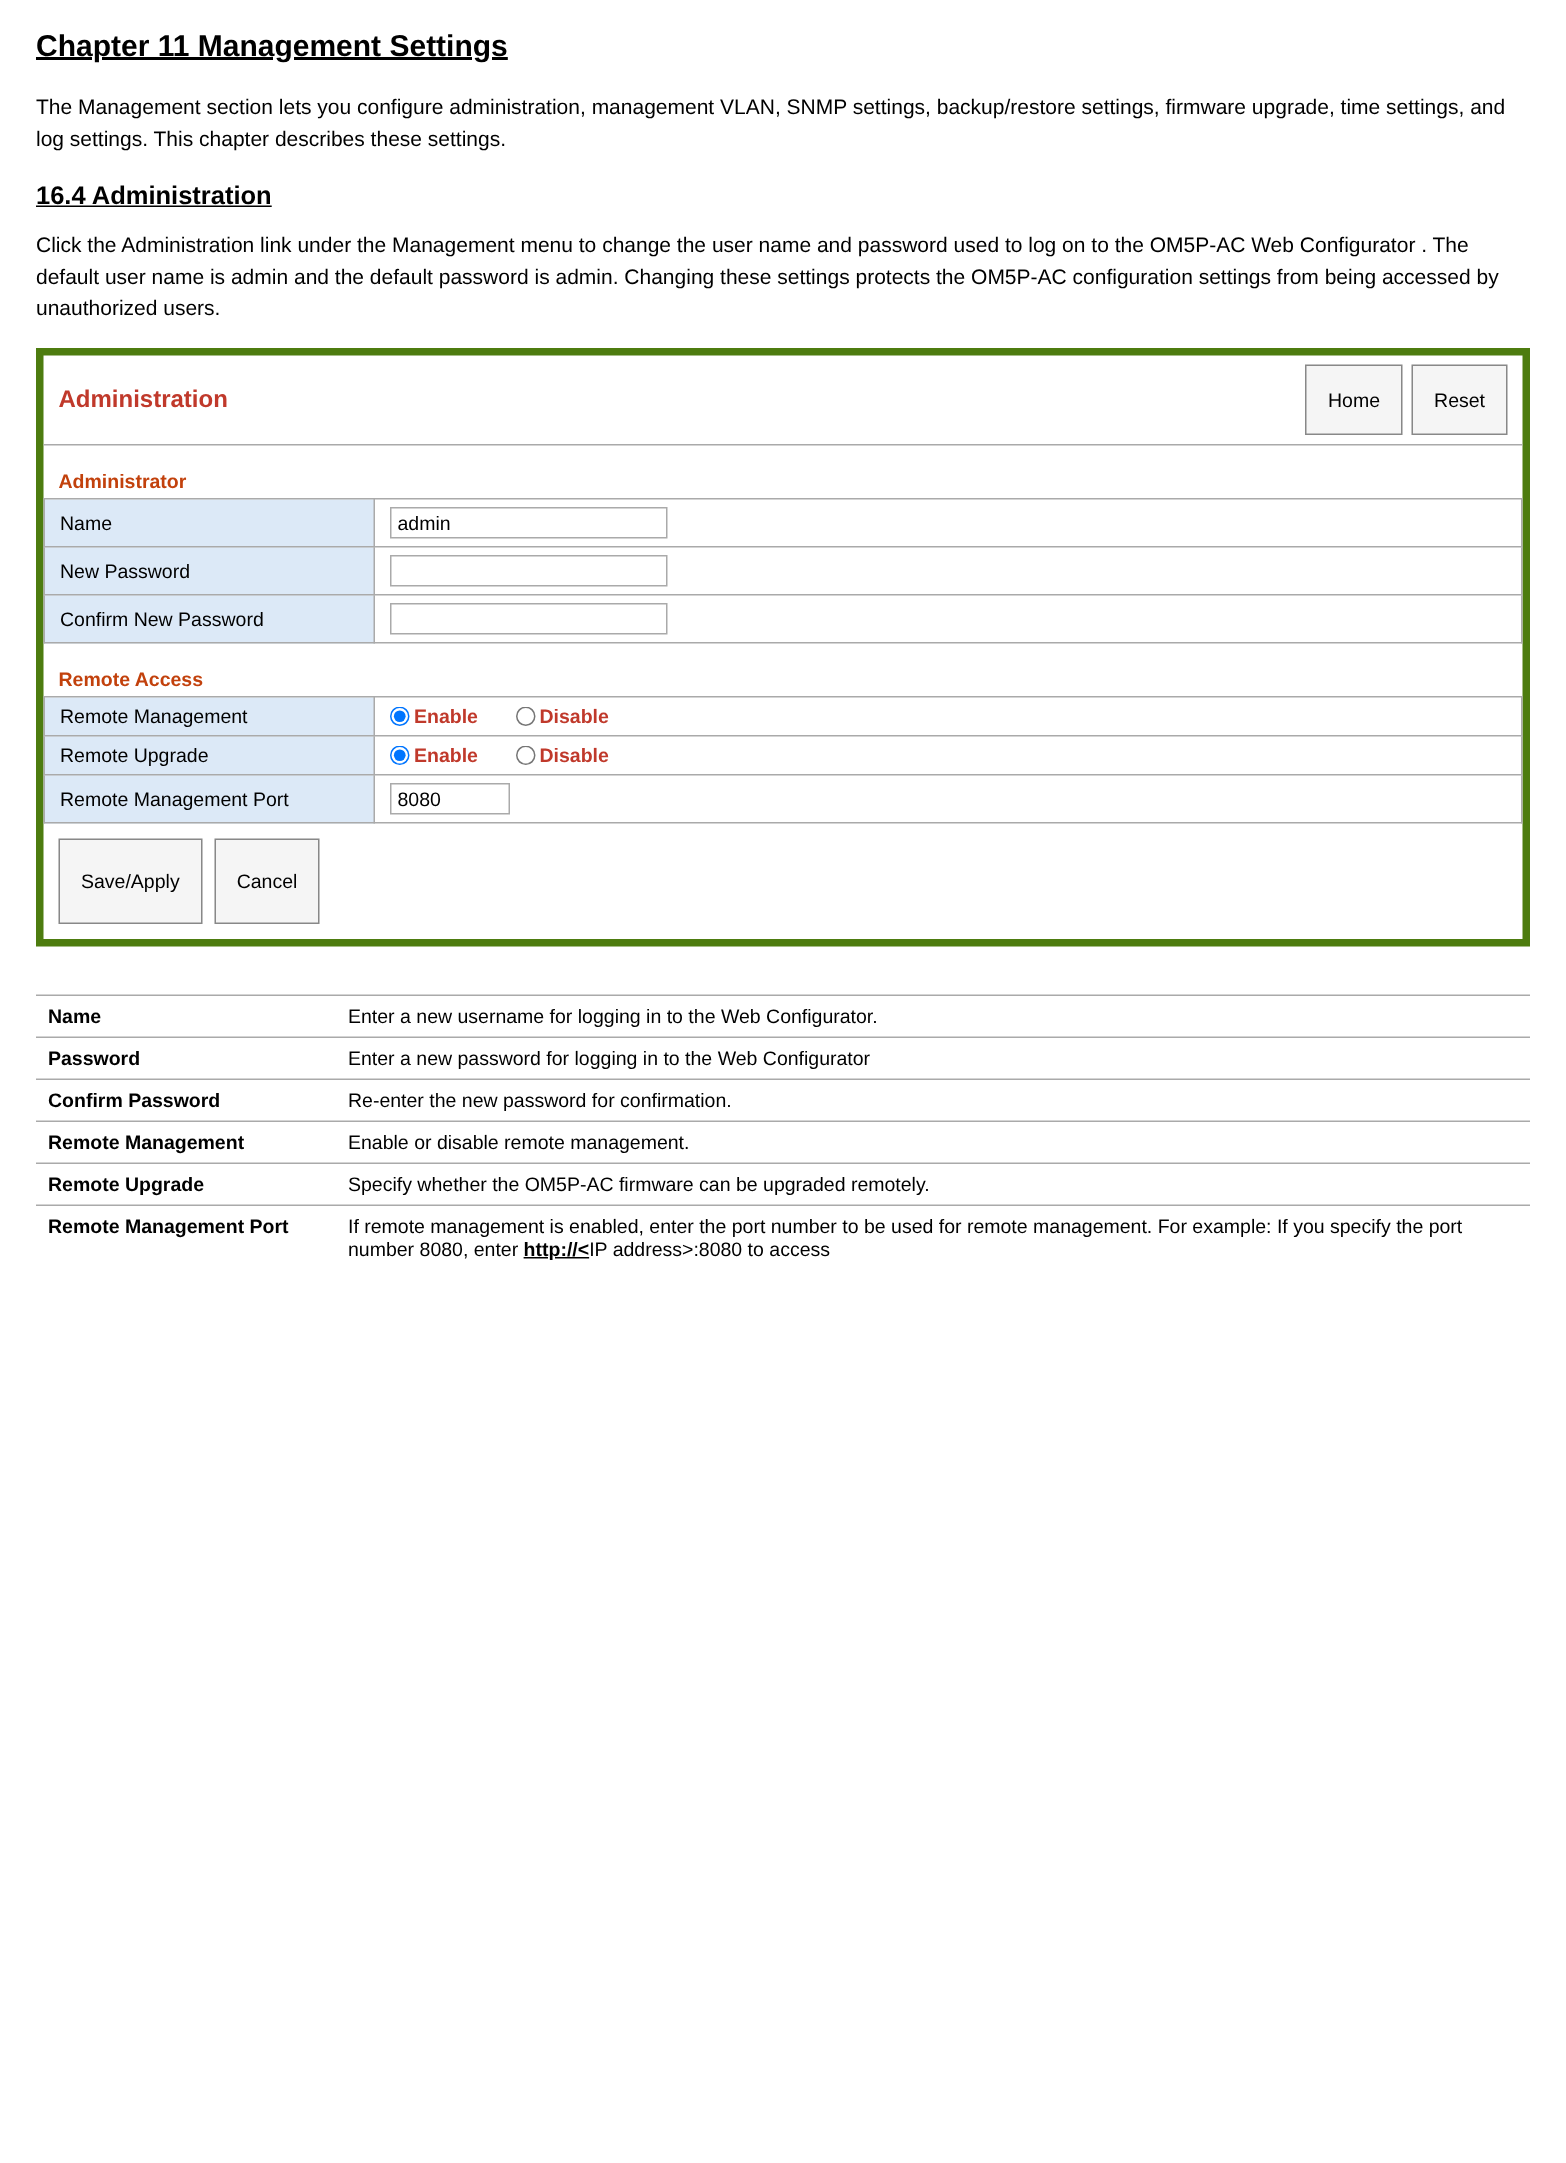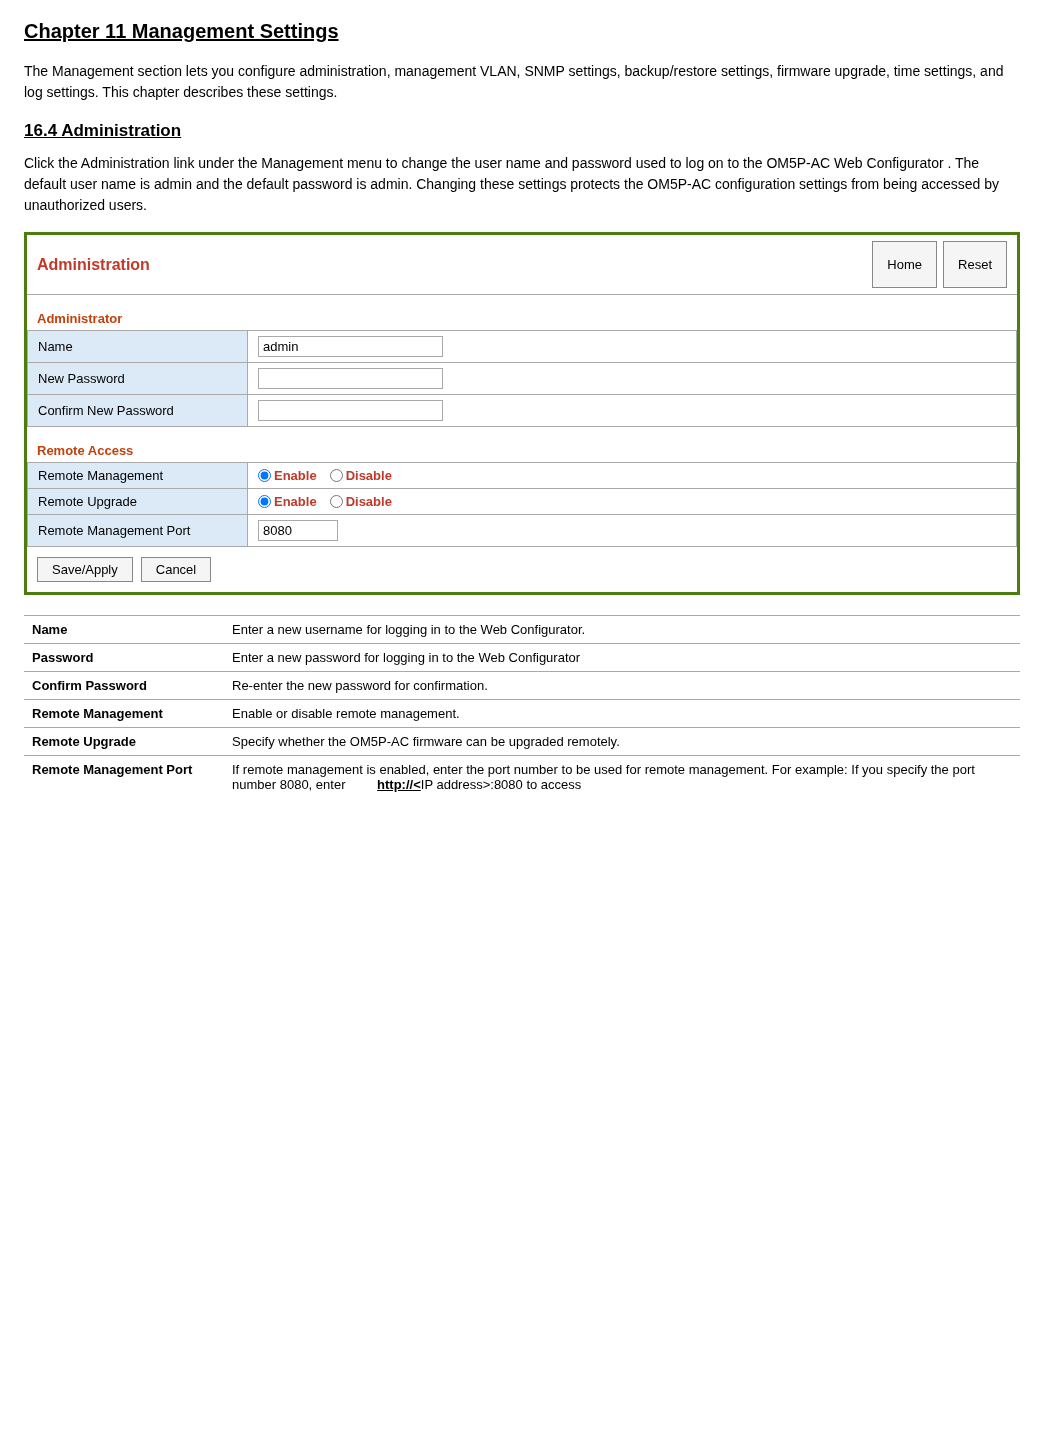--- a/index.html
+++ b/index.html
@@ -23,23 +23,23 @@
       margin-top: 18px;
       margin-bottom: 12px;
       text-decoration: underline;
     }
     p {
       font-size: 14px;
       line-height: 1.5;
       margin-bottom: 10px;
     }
     .admin-panel {
-      border: 3px solid #4d7c0f;
+      border: 5px solid #4d7c0f;
       margin-top: 16px;
-      margin-bottom: 20px;
+      margin-bottom: 32px;
       background: #fff;
     }
     .panel-header {
       display: flex;
       align-items: center;
       justify-content: space-between;
       padding: 6px 10px;
       border-bottom: 1px solid #aaa;
     }
     .panel-title {
@@ -86,38 +86,38 @@
       padding: 2px 4px;
       font-size: 13px;
       width: 185px;
     }
     .form-table input[type="text"].port-input {
       width: 80px;
     }
     .radio-group {
       display: flex;
       align-items: flex-end;
-      gap: 13px;
+      gap: 25px;
       font-size: 13px;
     }
     .radio-group label {
       display: flex;
       align-items: center;
       gap: 3px;
       font-weight: bold;
       color: #c0392b;
       cursor: pointer;
     }
     .panel-footer {
       padding: 10px 10px;
       display: flex;
       gap: 8px;
     }
     .footer-btn {
-      padding: 4px 14px;
+      padding: 20px 14px;
       border: 1px solid #888;
       background: #f5f5f5;
       font-size: 13px;
       cursor: pointer;
     }
     .spacer {
       height: 8px;
     }
     
     .desc-table {
@@ -254,17 +254,17 @@
     <td>Remote Management</td>
     <td>Enable or disable remote management.</td>
   </tr>
   <tr>
     <td>Remote Upgrade</td>
     <td>Specify whether the OM5P-AC firmware can be upgraded remotely.</td>
   </tr>
   <tr>
     <td>Remote Management Port</td>
     <td>
-      <span>If remote management is enabled, enter the port number to be used for remote management. For example: If you specify the port number 8080, enter <span style="font-weight:bold; text-decoration:underline;margin-left:28px;">http://&lt;</span>IP address&gt;:8080 to access</span>
+      <span>If remote management is enabled, enter the port number to be used for remote management. For example: If you specify the port number 8080, enter <span style="font-weight:bold; text-decoration:underline;">http://&lt;</span>IP address&gt;:8080 to access</span>
     </td>
   </tr>
 </tbody>
   </table>
 
 </body></html>

